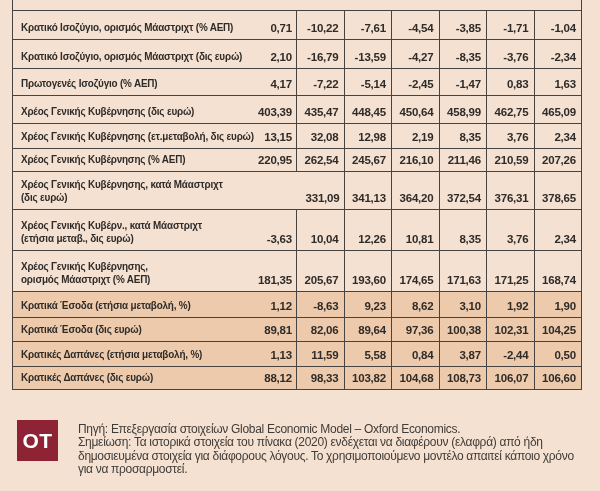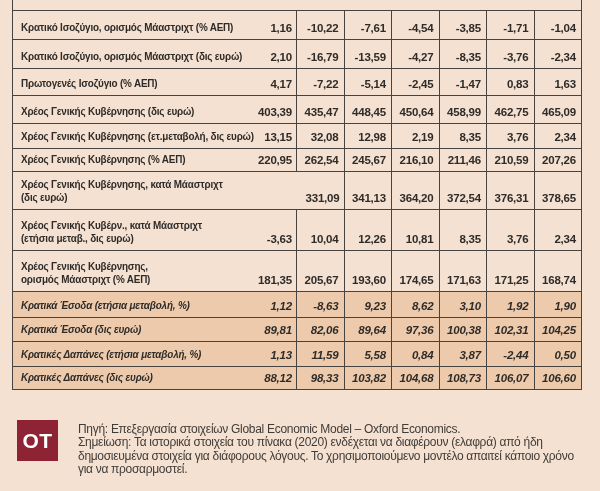--- a/index.html
+++ b/index.html
@@ -15,21 +15,21 @@
   .stub{
     margin:0 0 0 12px;width:570px;height:10px;box-sizing:border-box;
     border-left:1.5px solid var(--border);border-right:1.5px solid var(--border);
   }
   .grid{
     margin-left:12px;width:570px;box-sizing:border-box;
     border:1.5px solid var(--border);
   }
   .row{display:flex;align-items:stretch;background:var(--bg);justify-content:space-between;}
   .row + .row{border-top:1.5px solid var(--border);}
-  .row.hl{background:var(--hl);font-style:italic;}
+  .row.hl{background:var(--hl);}
   .lbl{
     flex:1;min-width:0;position:relative;
     display:flex;align-items:flex-end;
     padding:0 4px 5px 8px;box-sizing:border-box;
   }
   .lines{
     line-height:13px;white-space:nowrap;
     font-size:11px;font-weight:700;letter-spacing:-0.2px;
     transform:scaleX(0.9);transform-origin:0 100%;
   }
@@ -63,21 +63,21 @@
 <div class="stub"></div>
 
 <div class="grid">
 
   <div class="row" style="height:28px">
     <div class="lbl">
       <div class="lines">
           <div>Κρατικό Ισοζύγιο, ορισμός Μάαστριχτ (% ΑΕΠ)</div>
           <div></div>
         </div>
-      <div class="v1">1,16</div>
+      <div class="v1">0,71</div>
     </div>
     <div class="cell">-10,22</div>
     <div class="cell">-7,61</div>
     <div class="cell">-4,54</div>
     <div class="cell">-3,85</div>
     <div class="cell">-1,71</div>
     <div class="cell">-1,04</div>
   </div>
 
   <div class="row" style="height:28px">

